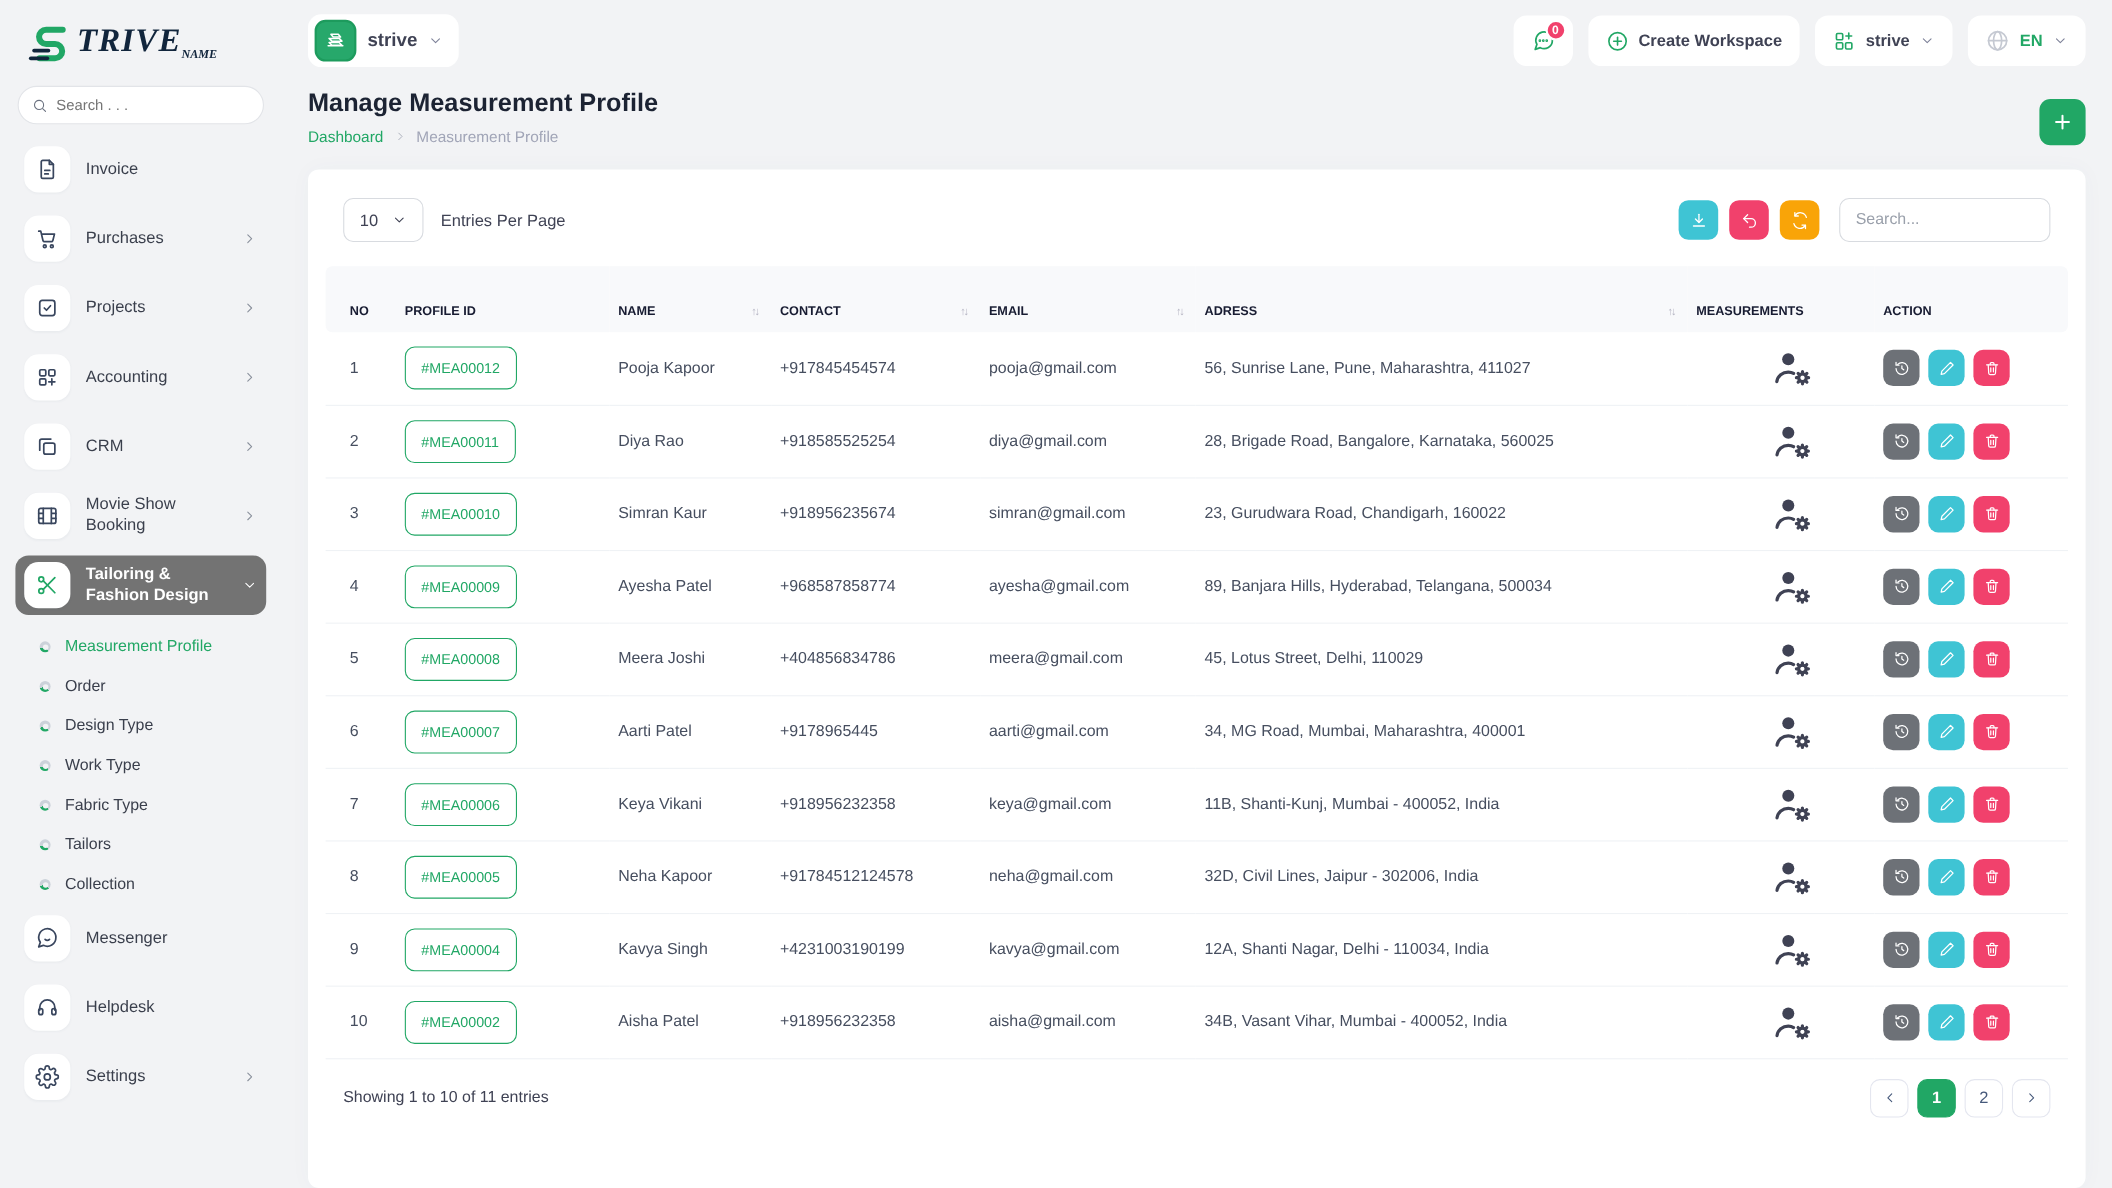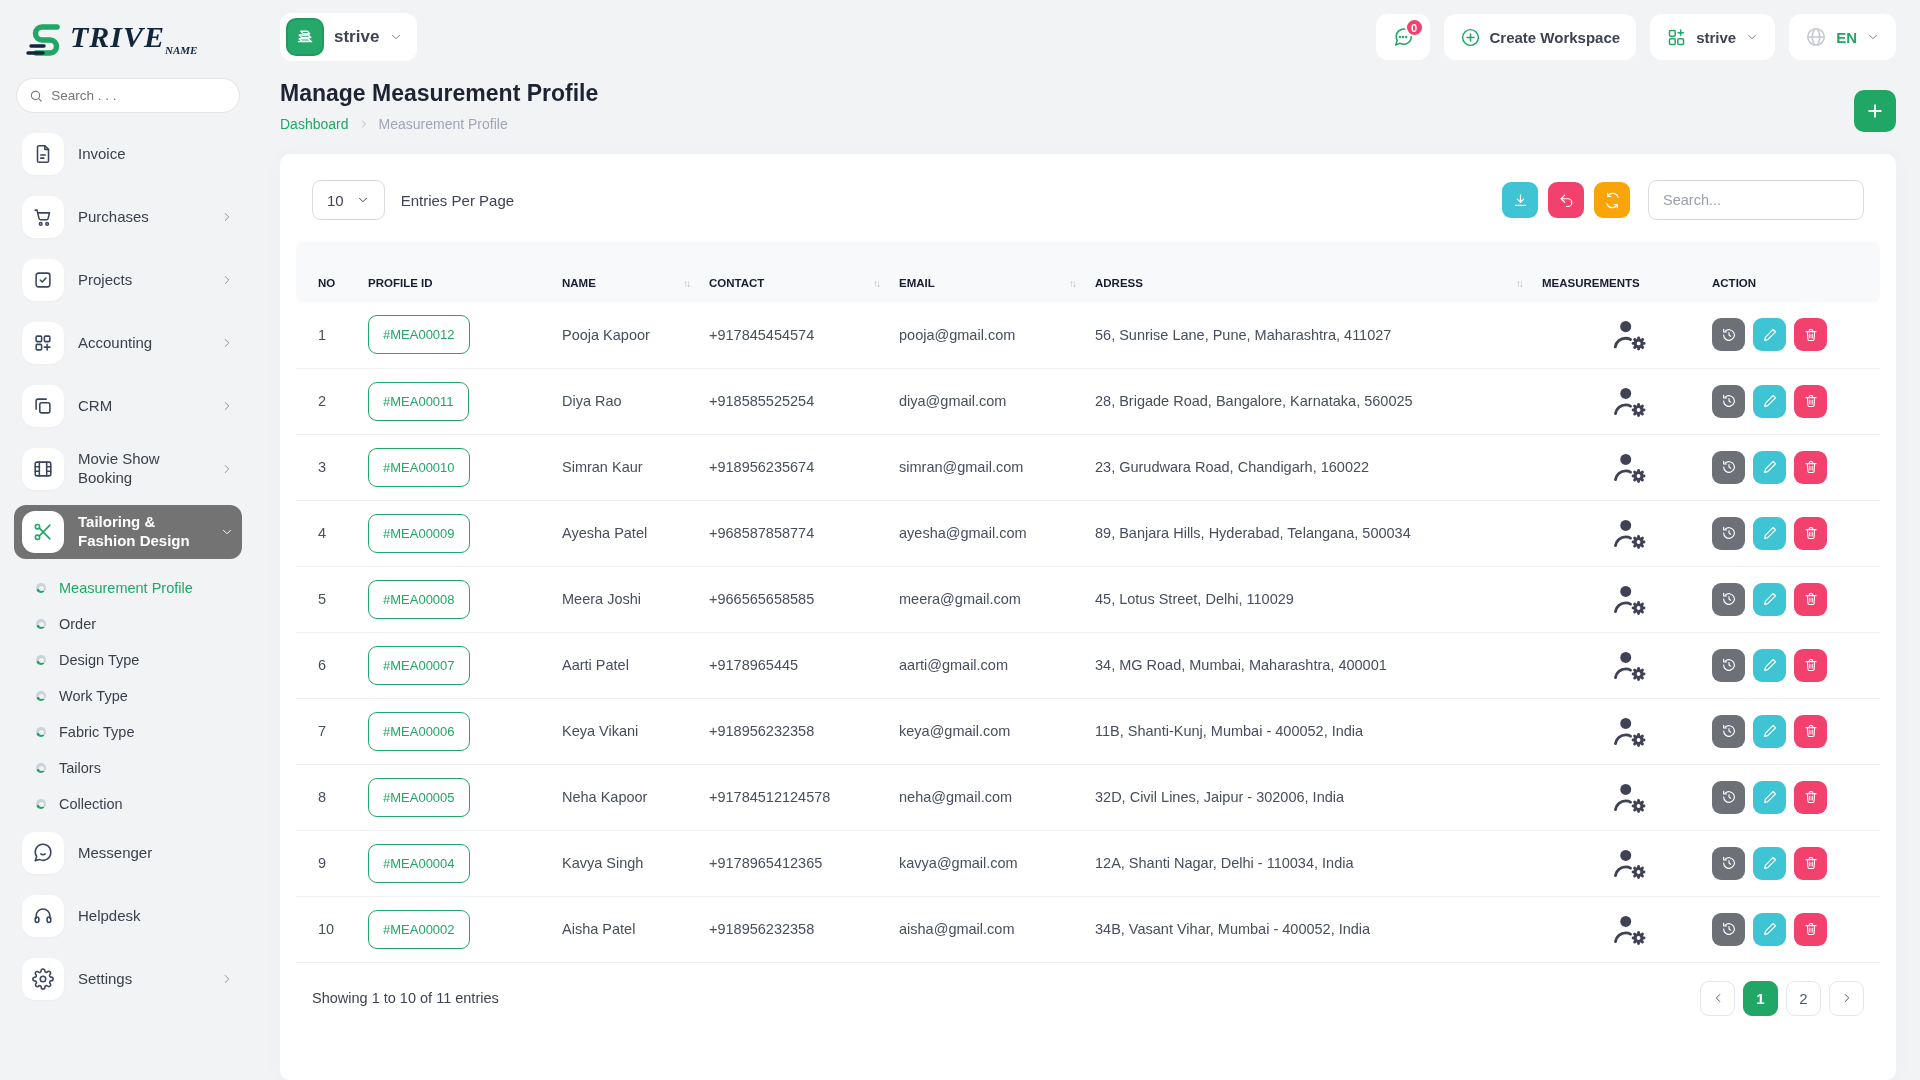--- a/index.html
+++ b/index.html
@@ -74,21 +74,21 @@
   .entries-select { display:flex; align-items:center; gap:12px; border:1px solid #d8dbe0; border-radius:9px; height:40px; padding:0 14px; cursor:pointer; background:#fff; }
   .entries-select .val { font-size:15px; color:#3f4254; }
   .entries-select .chev { color:#3f4254; }
   .entries-label { font-size:15px; color:#3f4254; }
   .toolbar-right { display:flex; align-items:center; gap:10px; }
   .sq-btn { width:36px; height:36px; border-radius:9px; border:none; color:#fff; display:flex; align-items:center; justify-content:center; cursor:pointer; }
   .sq-btn .ic { width:17px; height:17px; }
   .sq-btn.download { background:#3fc4d4; }
   .sq-btn.undo { background:#f1416c; }
   .sq-btn.refresh { background:#f9a408; }
-  .search-input { width:216px; height:40px; border:1px solid #d8dbe0; border-radius:9px; padding:0 14px; font-size:14.5px; color:#6b7280; outline:none; margin-left:8px; font-family:inherit; background:#fff; }
+  .search-input { width:192px; height:40px; border:1px solid #d8dbe0; border-radius:9px; padding:0 14px; font-size:14.5px; color:#6b7280; outline:none; margin-left:8px; font-family:inherit; background:#fff; }
   .search-input::placeholder { color:#9aa0ab; }
 
   table { width:100%; border-collapse:collapse; table-layout:fixed; }
   thead th { background:#f8f9fb; text-align:left; font-size:11.5px; font-weight:700; color:#181c32; text-transform:uppercase; padding:13px 8px; }
   thead th:first-child { padding-left:22px; border-radius:6px 0 0 6px; }
   thead th:last-child { border-radius:0 6px 6px 0; }
   .th-inner { display:flex; align-items:center; justify-content:space-between;margin-top:22px; }
   .sort-ic { font-size:10px; color:#b5b5c3; letter-spacing:-2px; padding-right:4px; }
   tbody td { border-bottom:1px solid #eff2f5; padding:12px 8px; font-size:14.5px; color:#464e5f; height:66px; }
   tbody tr:last-child td { border-bottom:1px solid #eff2f5; }
@@ -746,21 +746,21 @@
                   </span>
         </button>
       </div>
     </td>
   </tr>
 
   <tr>
     <td class="no-cell">5</td>
     <td><span class="pid-badge">#MEA00008</span></td>
     <td>Meera Joshi</td>
-    <td>+966565658585</td>
+    <td>+404856834786</td>
     <td>meera@gmail.com</td>
     <td>45, Lotus Street, Delhi, 110029</td>
     <td class="meas-cell">
       <span class="ic"><svg viewBox="0 0 24 24">
                   <circle cx="9.5" cy="7.3" r="3.2" fill="currentColor" stroke="none"></circle>
                   <path d="M3.5 19c.4-3 3-5 6-5 1 0 2 .2 2.8.7" fill="none"></path>
                   <circle cx="17" cy="17" r="2"></circle>
                   <path d="M17 13.8v1.1M17 19.1v1.1M20.2 17h-1.1M13.8 17h1.1M19.3 14.7l-.8.8M15.5 18.5l-.8.8M19.3 19.3l-.8-.8M15.5 15.5l-.8-.8"></path>
                 </svg></span>
     </td>
@@ -934,21 +934,21 @@
                   </span>
         </button>
       </div>
     </td>
   </tr>
 
   <tr>
     <td class="no-cell">9</td>
     <td><span class="pid-badge">#MEA00004</span></td>
     <td>Kavya Singh</td>
-    <td>+9178965412365</td>
+    <td>+4231003190199</td>
     <td>kavya@gmail.com</td>
     <td>12A, Shanti Nagar, Delhi - 110034, India</td>
     <td class="meas-cell">
       <span class="ic"><svg viewBox="0 0 24 24">
                   <circle cx="9.5" cy="7.3" r="3.2" fill="currentColor" stroke="none"></circle>
                   <path d="M3.5 19c.4-3 3-5 6-5 1 0 2 .2 2.8.7" fill="none"></path>
                   <circle cx="17" cy="17" r="2"></circle>
                   <path d="M17 13.8v1.1M17 19.1v1.1M20.2 17h-1.1M13.8 17h1.1M19.3 14.7l-.8.8M15.5 18.5l-.8.8M19.3 19.3l-.8-.8M15.5 15.5l-.8-.8"></path>
                 </svg></span>
     </td>

